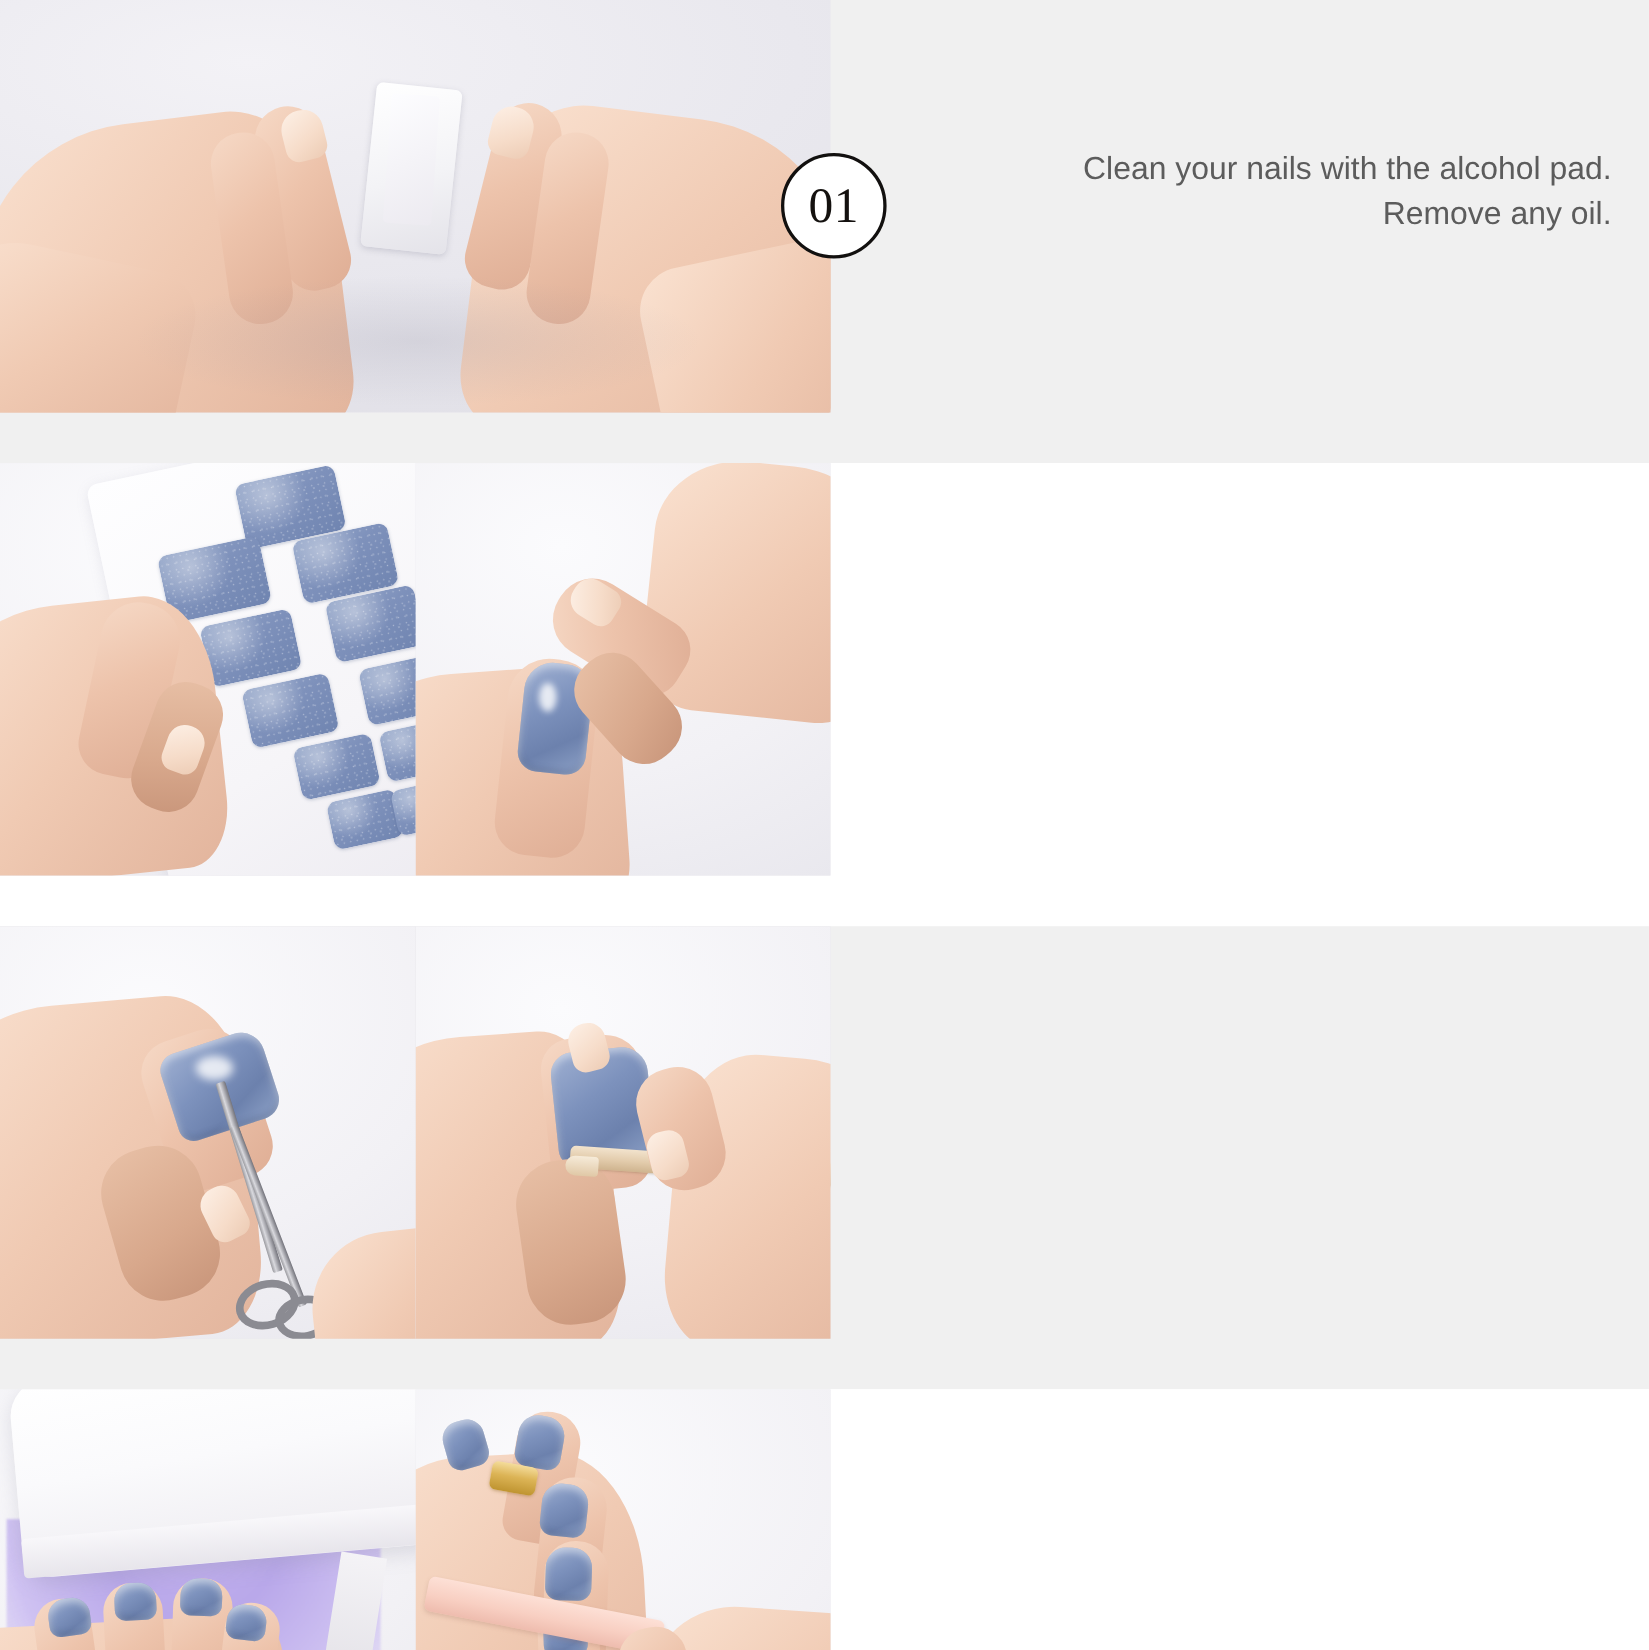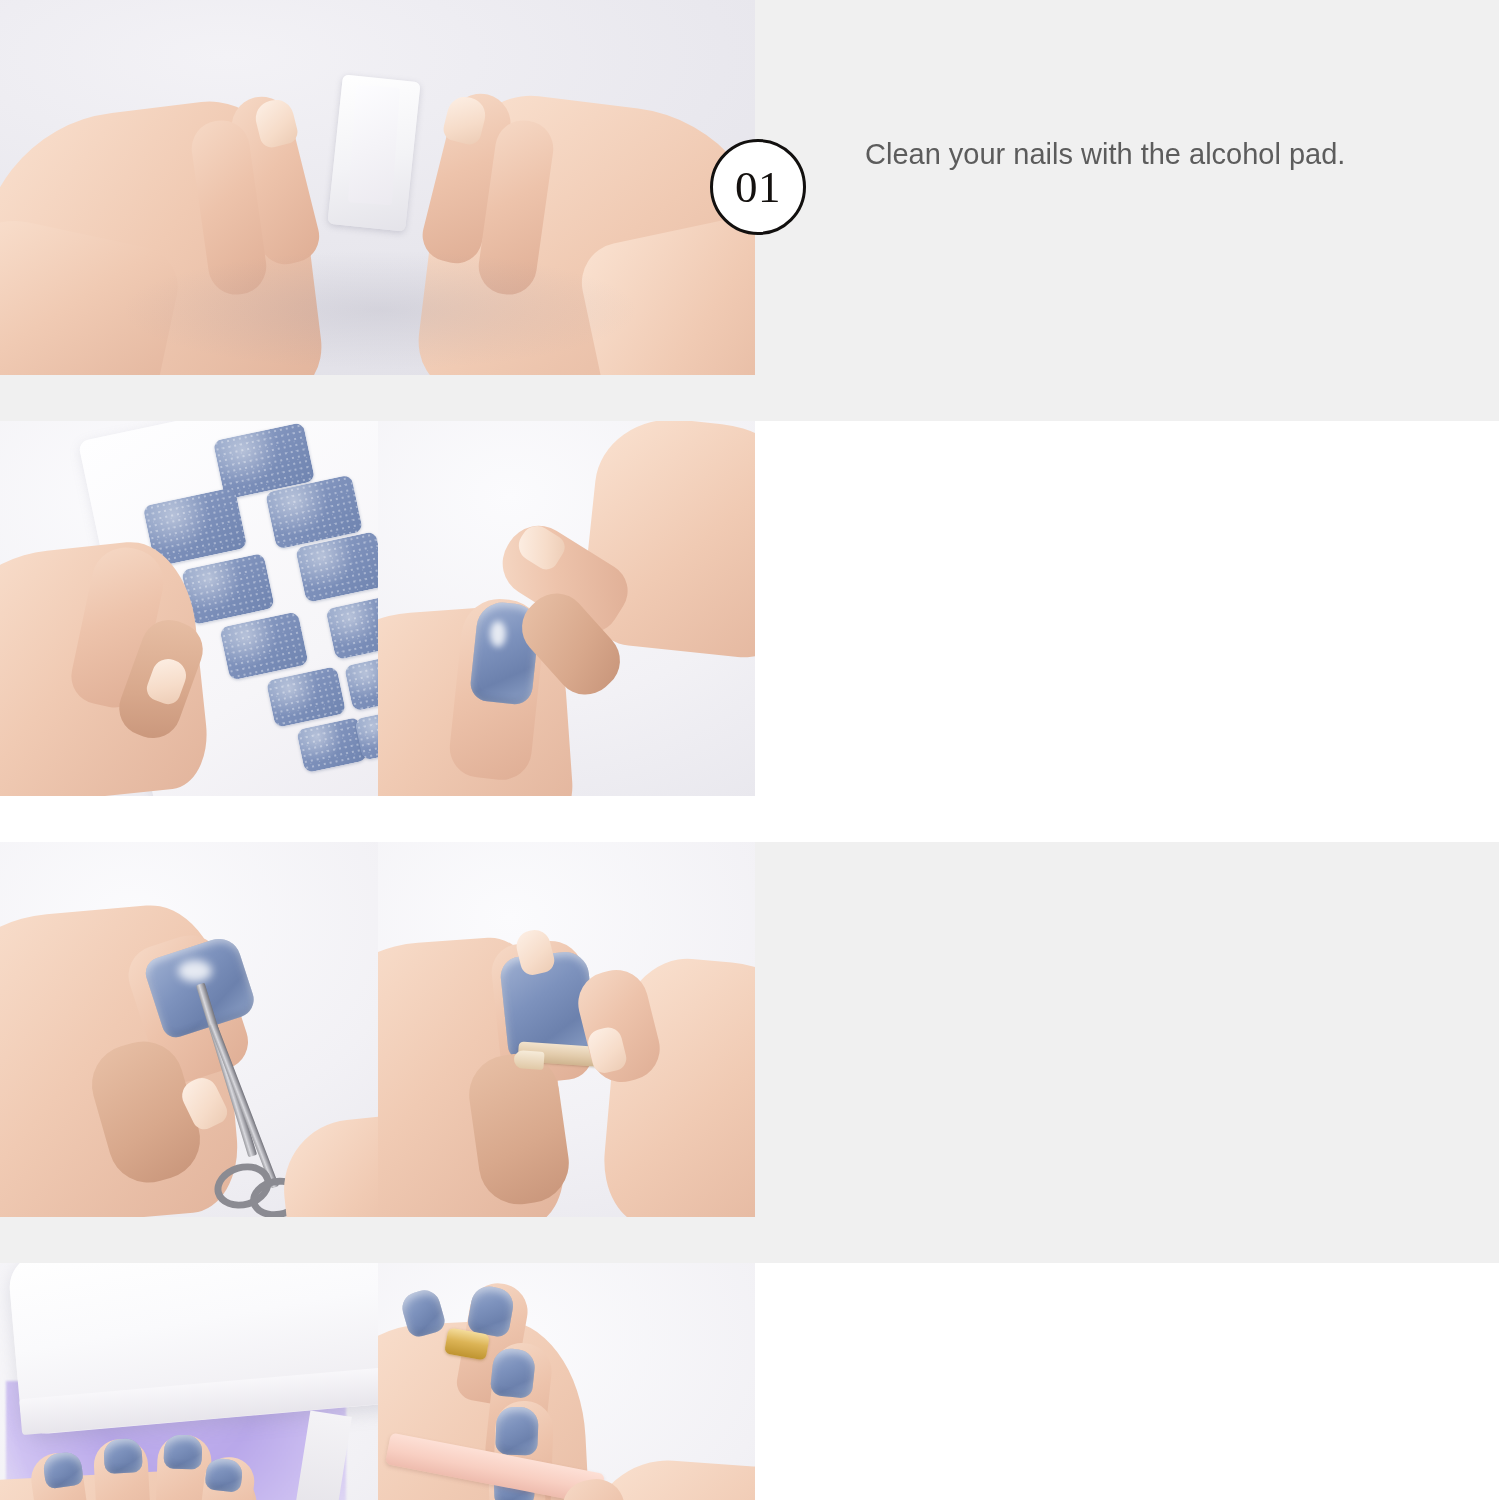--- a/index.html
+++ b/index.html
@@ -1,21 +1,21 @@
 <!DOCTYPE html>
 <html><head>
 <meta charset="utf-8">
 <style>
   * { margin:0; padding:0; box-sizing:border-box; }
   html,body { width:1499px; height:1500px; background:#ffffff; }
   body { font-family:"Liberation Sans", sans-serif; overflow:hidden; }
 
   .sheet { position:relative; width:1499px; height:1500px; background:#ffffff; }
 
-  .step-row { position:relative; width:1499px; height:421px; overflow:hidden; }
+  .step-row { position:relative; width:1499px; height:421px; overflow:hidden;text-align:right; }
   .step-row.shaded { background:#f0f0f0; }
   .step-row.plain  { background:#ffffff; }
 
   
   .photos { position:absolute; left:0; top:0; width:755px; height:375px; display:flex; }
   .photo { position:relative; height:375px; overflow:hidden; background:#e9e8ed; }
   .photo.full { width:755px; }
   .photo.half { width:377.5px; }
 
   
@@ -161,20 +161,21 @@
       </div>
     </div>
 
     <div class="badge" style="left:710px;top:139px;">
       <span>01</span>
     </div>
 
     <div class="textblock" style="top:120px;">
       <div class="step-desc">
         <div>Clean your nails with the alcohol pad.</div>
+        <div>Remove any oil.</div>
       </div>
     </div>
   </div>
 
   <div class="step-row plain">
     <div class="photos">
 
       <div class="photo half">
         <div class="bg-white"></div>
 

